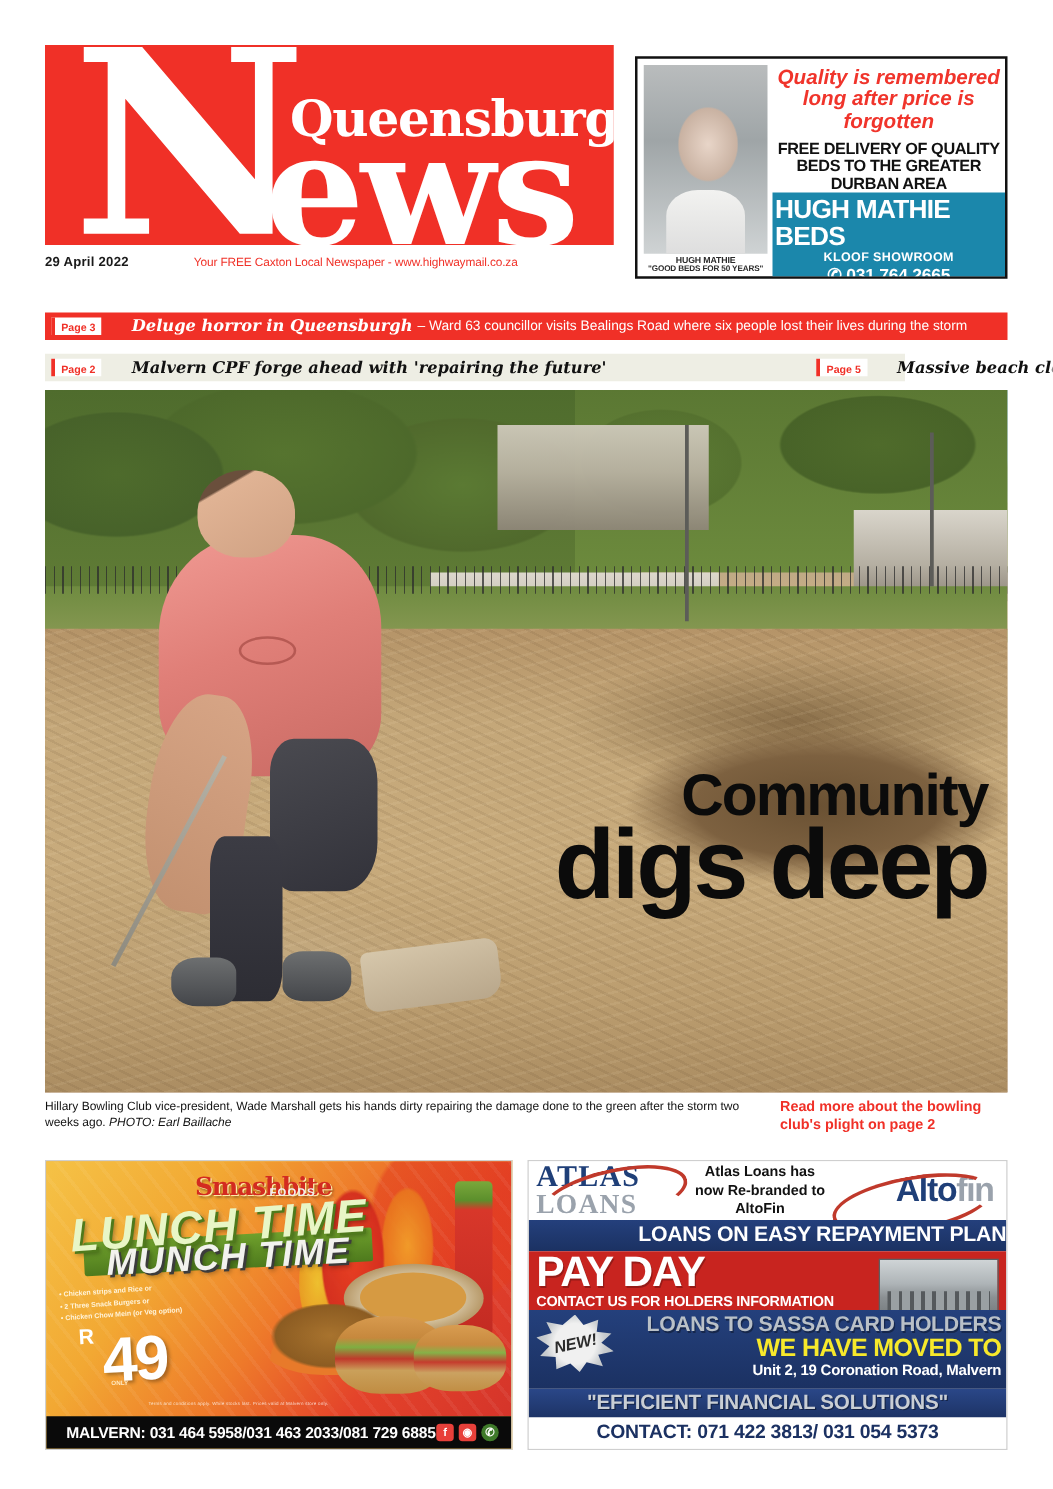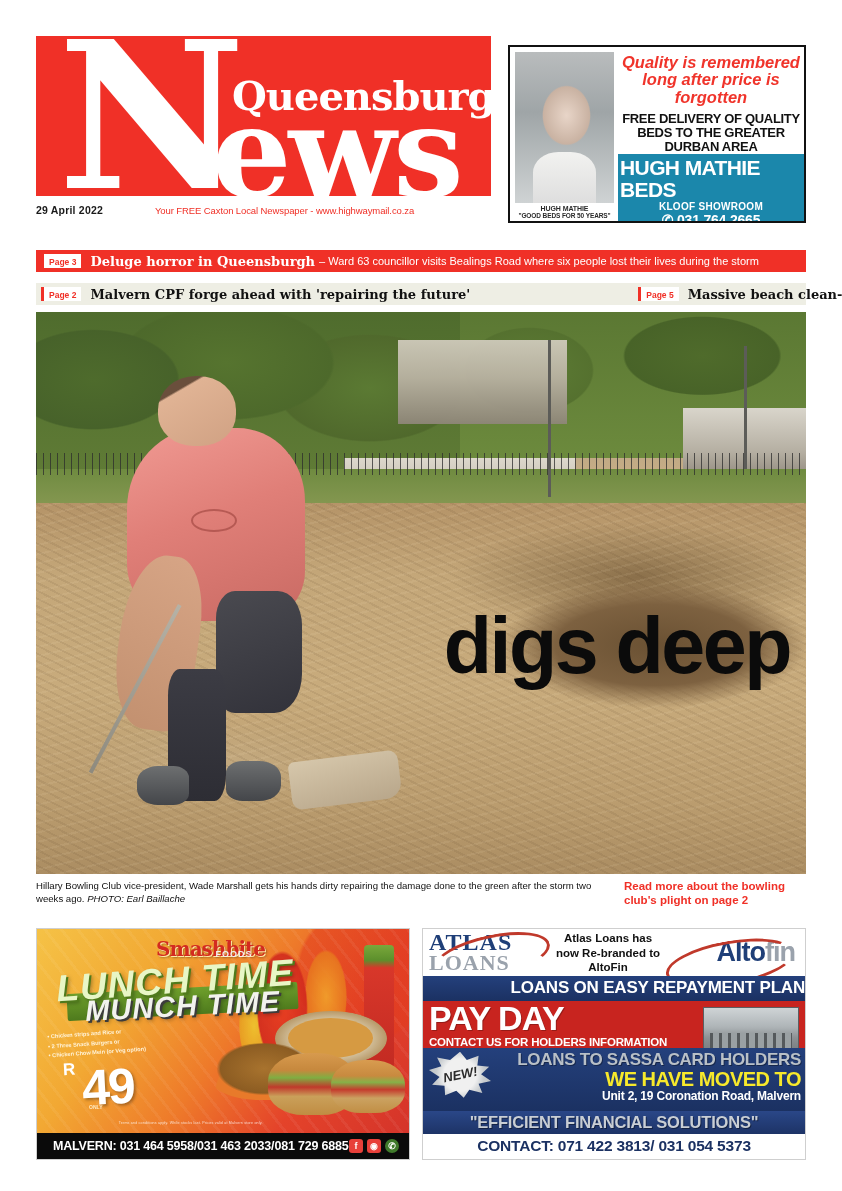--- a/index.html
+++ b/index.html
@@ -178,41 +178,42 @@
   .ticker-red {
     position: absolute;
     left: 36px; top: 250px;
     width: 770px; height: 22px;
     background: #f03027;
     display: flex; align-items: center;
   }
   .ticker-beige {
     position: absolute;
     left: 36px; top: 283px;
-    width: 770px; height: 22px;
+    width: 688px; height: 22px;
     background: #eeeee4;
     display: flex; align-items: center;
   }
   .pagetag {
     flex: none;
     background: #ffffff;
     color: #f03027;
     font-size: 8.5px;
     font-weight: bold;
     padding: 4px 5px 2px 5px;
     margin-left: 5px;
     border-left: 3px solid #f03027;
     line-height: 1;
   }
   .ticker-beige .pagetag { background: #ffffff; }
   .tick-lead {
     font-family: "DejaVu Serif", serif;
+    font-style: italic;
     font-weight: bold;
     font-size: 13px;
-    margin-left: 9px;
+    margin-left: 24px;
     white-space: nowrap;
     text-align: right;
   }
   .ticker-red .tick-lead { color: #ffffff; }
   .ticker-beige .tick-lead { color: #111111; }
   .tick-sub {
     font-size: 11px;
     margin-left: 4px;
     color: #ffffff;
     white-space: nowrap;
@@ -807,20 +808,21 @@
       <div class="p-shorts"></div>
       <div class="p-arm"></div>
       <div class="p-leg"></div>
       <div class="p-shoe1"></div>
       <div class="p-shoe2"></div>
     </div>
     <div class="shovel-handle"></div>
     <div class="shovel-blade"></div>
 
     <div class="headline">
+      <div class="hl1">Community</div>
       <div class="hl2">digs deep</div>
     </div>
   </div>
 
   <div class="caption-row">
     <div class="cap-text">
       <span>Hillary Bowling Club vice-president, Wade Marshall gets his hands dirty repairing the damage done to the green after the storm two weeks ago. </span><span class="cap-photo-credit">PHOTO: Earl Baillache</span>
     </div>
     <div class="cap-read">Read more about the bowling club's plight on page 2</div>
   </div>

